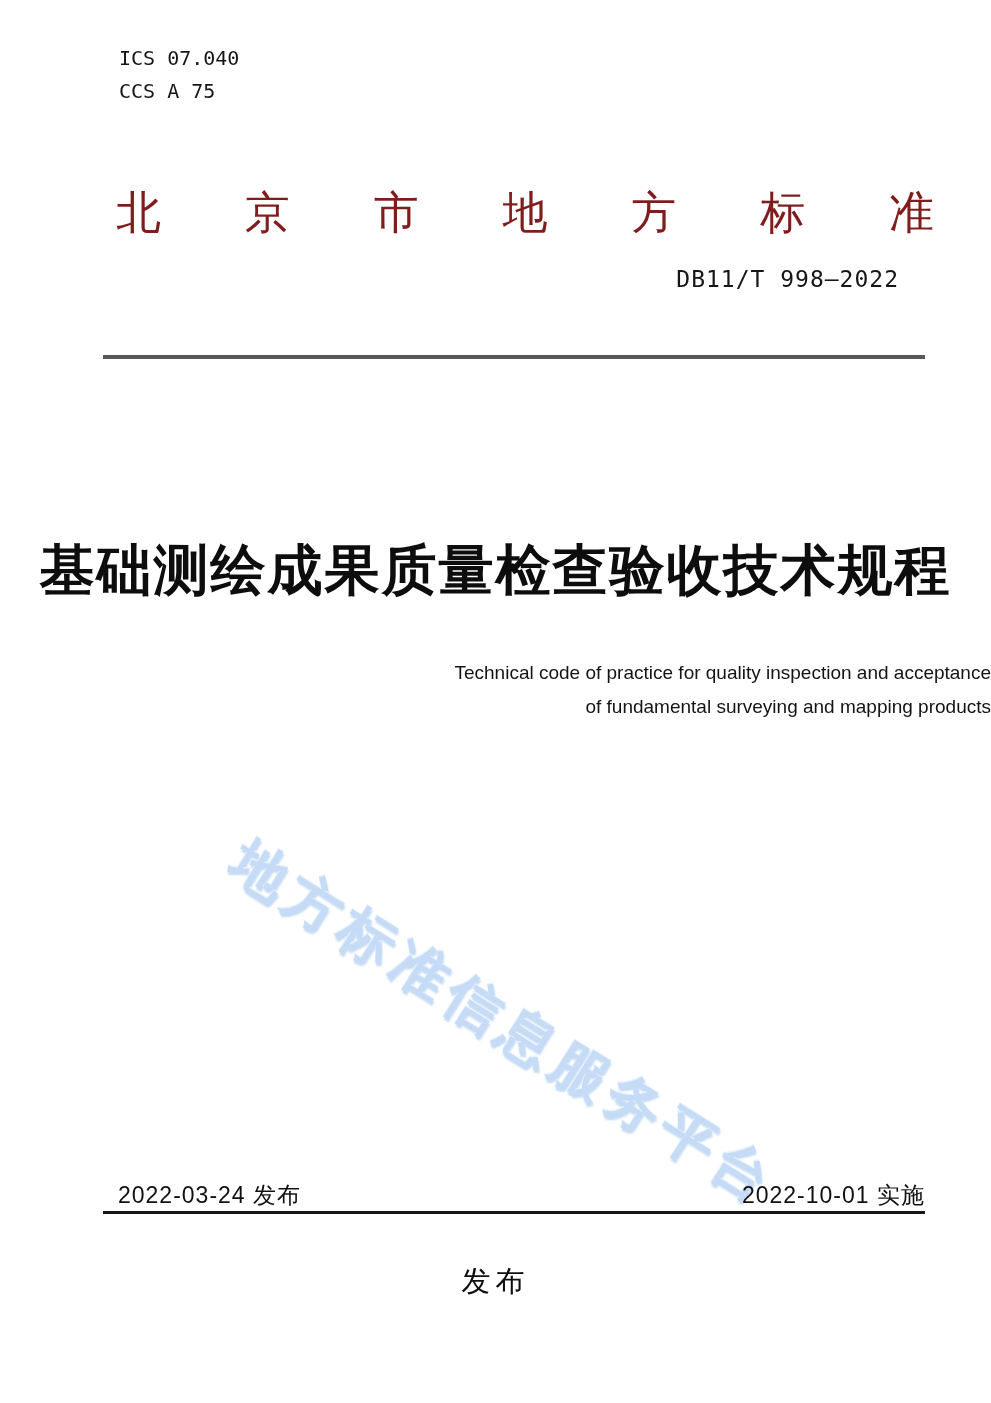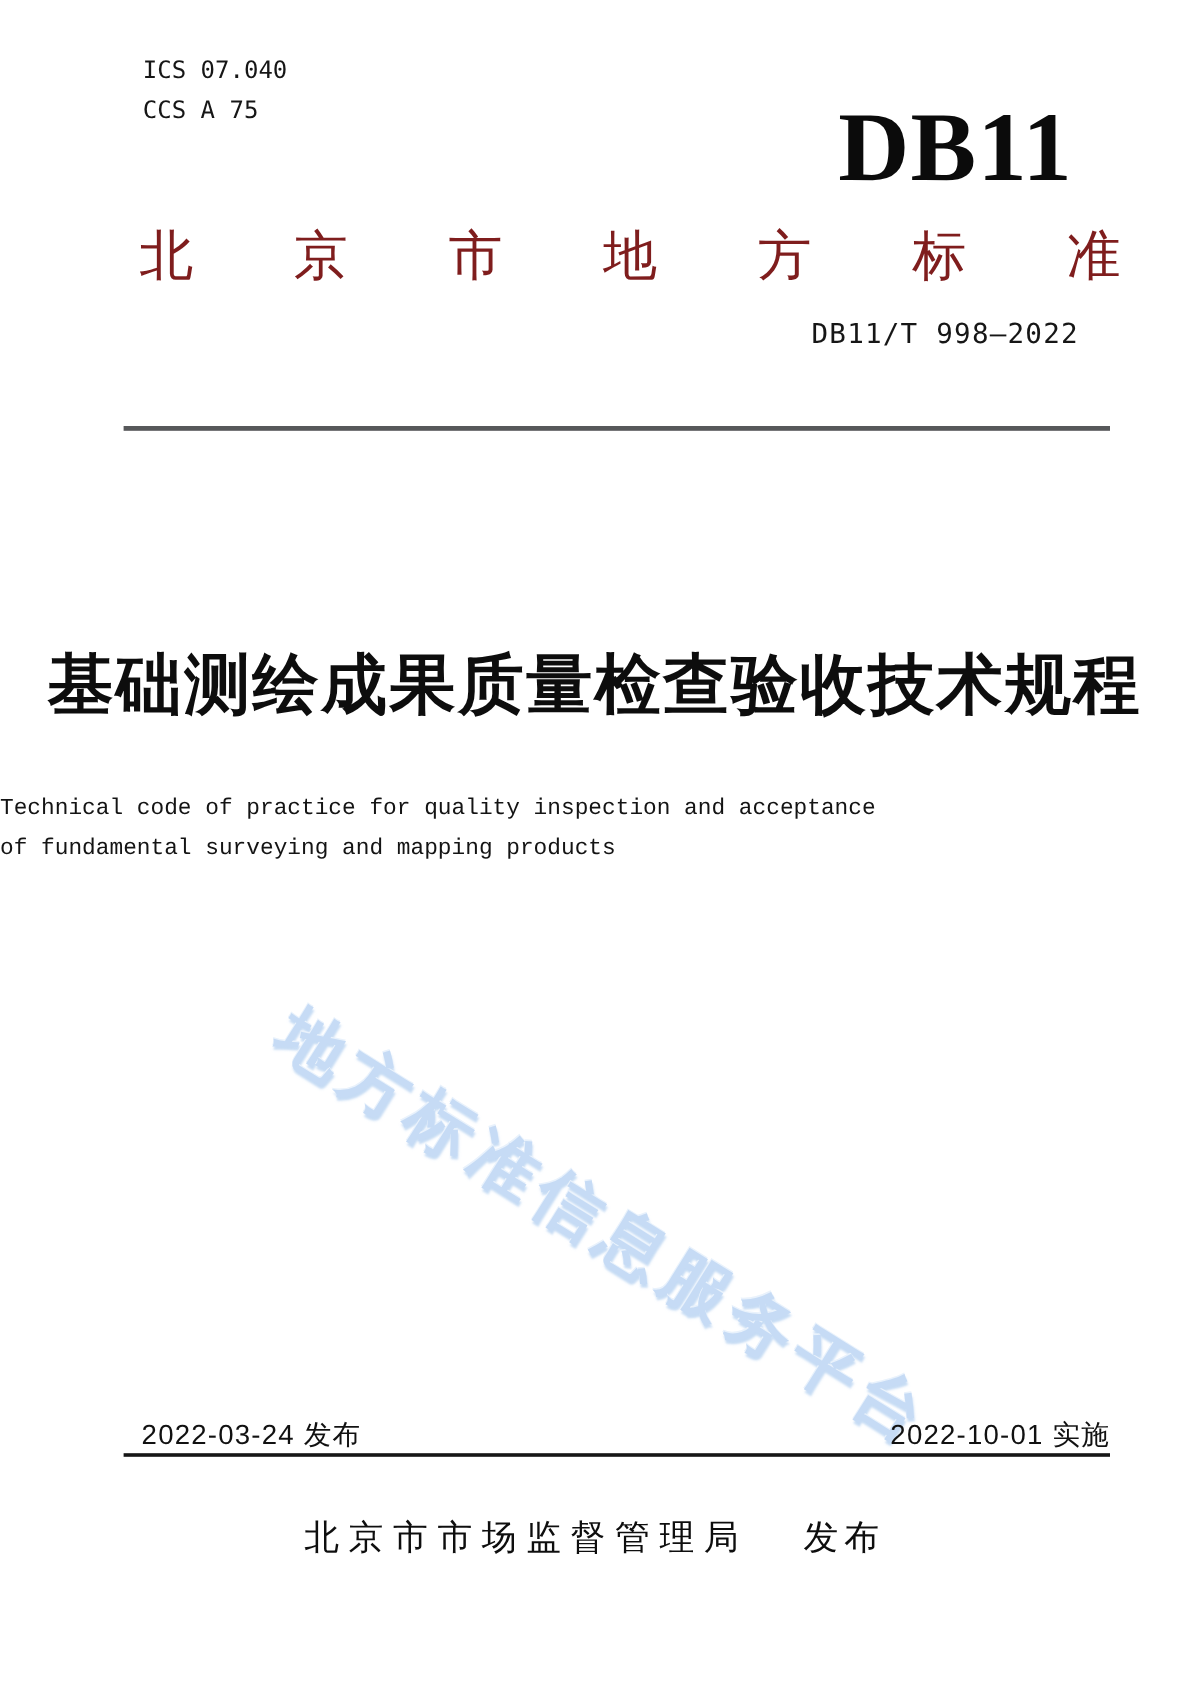--- a/index.html
+++ b/index.html
@@ -83,22 +83,22 @@
     font-weight: bold;
     letter-spacing: 2px;
     color: #0d0d0d;
   }
 
   .doc-title-en {
     position: absolute;
     left: 0;
     top: 656px;
     width: 100%;
-    text-align: left;
-    font-family: Liberation Mono, monospace;
+    text-align: right;
+    font-family: Liberation Sans, sans-serif;
     font-size: 19px;
     font-weight: 500;
     line-height: 34px;
     color: #141414;
   }
 
   .watermark {
     position: absolute;
     left: 256px;
     top: 824px;
@@ -176,21 +176,20 @@
 </head>
 <body>
 
 <div class="page">
 
   <div class="ics-block">
     <div>ICS 07.040</div>
     <div>CCS A 75</div>
   </div>
 
-  <div class="db11-logo">DB11</div>
 
   <div class="standard-type">北京市地方标准</div>
 
   <div class="standard-number">DB11/T 998—2022</div>
 
   <div class="rule-top"></div>
 
   <div class="doc-title-cn">基础测绘成果质量检查验收技术规程</div>
 
   <div class="doc-title-en">
@@ -201,18 +200,17 @@
   <div class="watermark">地方标准信息服务平台</div>
 
   <div class="dates-row">
     <span>2022-03-24 发布</span>
     <span>2022-10-01 实施</span>
   </div>
 
   <div class="rule-bottom"></div>
 
   <div class="publisher-row">
-    <span class="publisher-name">北京市市场监督管理局</span>
     <span class="publish-label">发布</span>
   </div>
 
 
 </div>
 
 </body></html>

